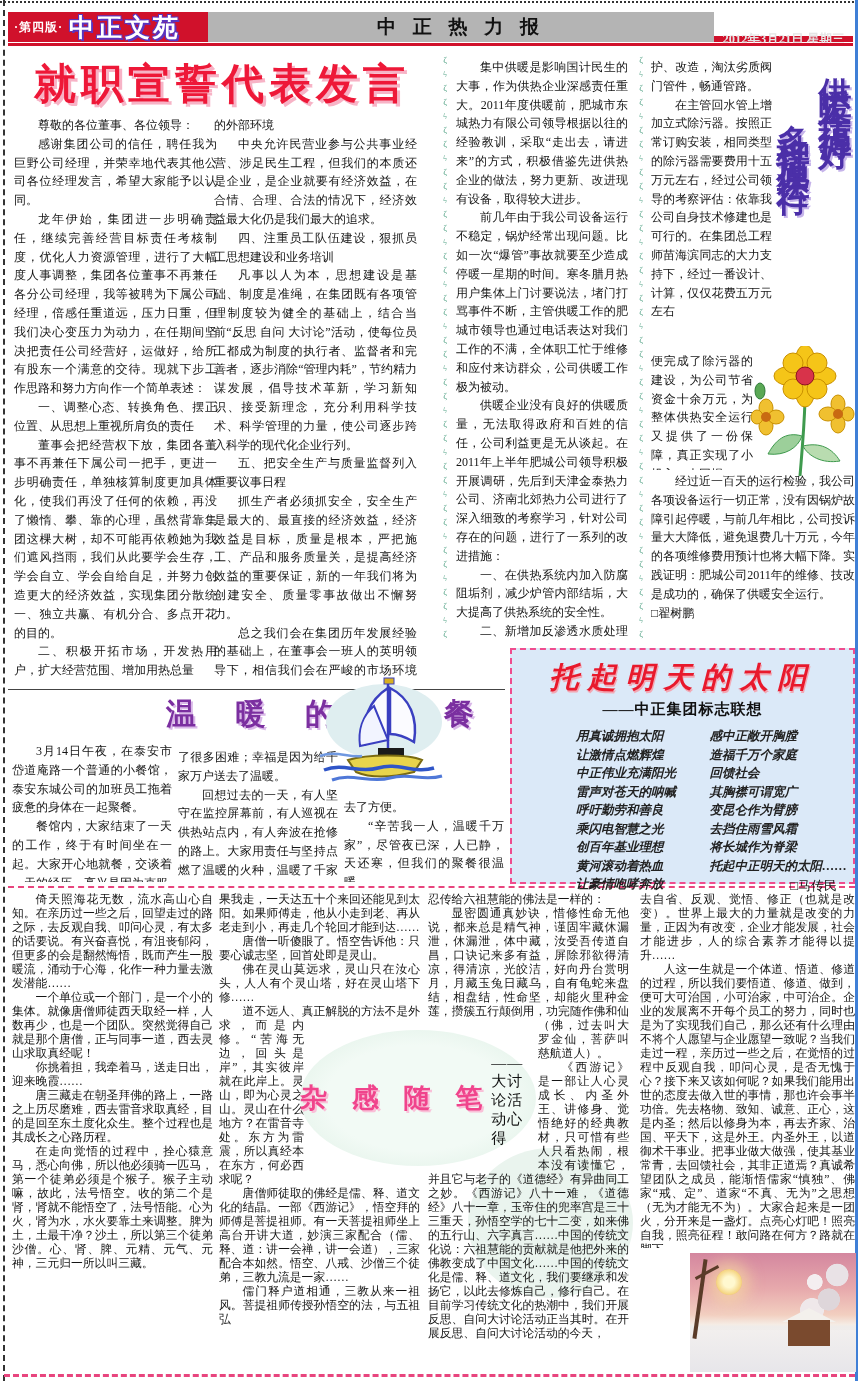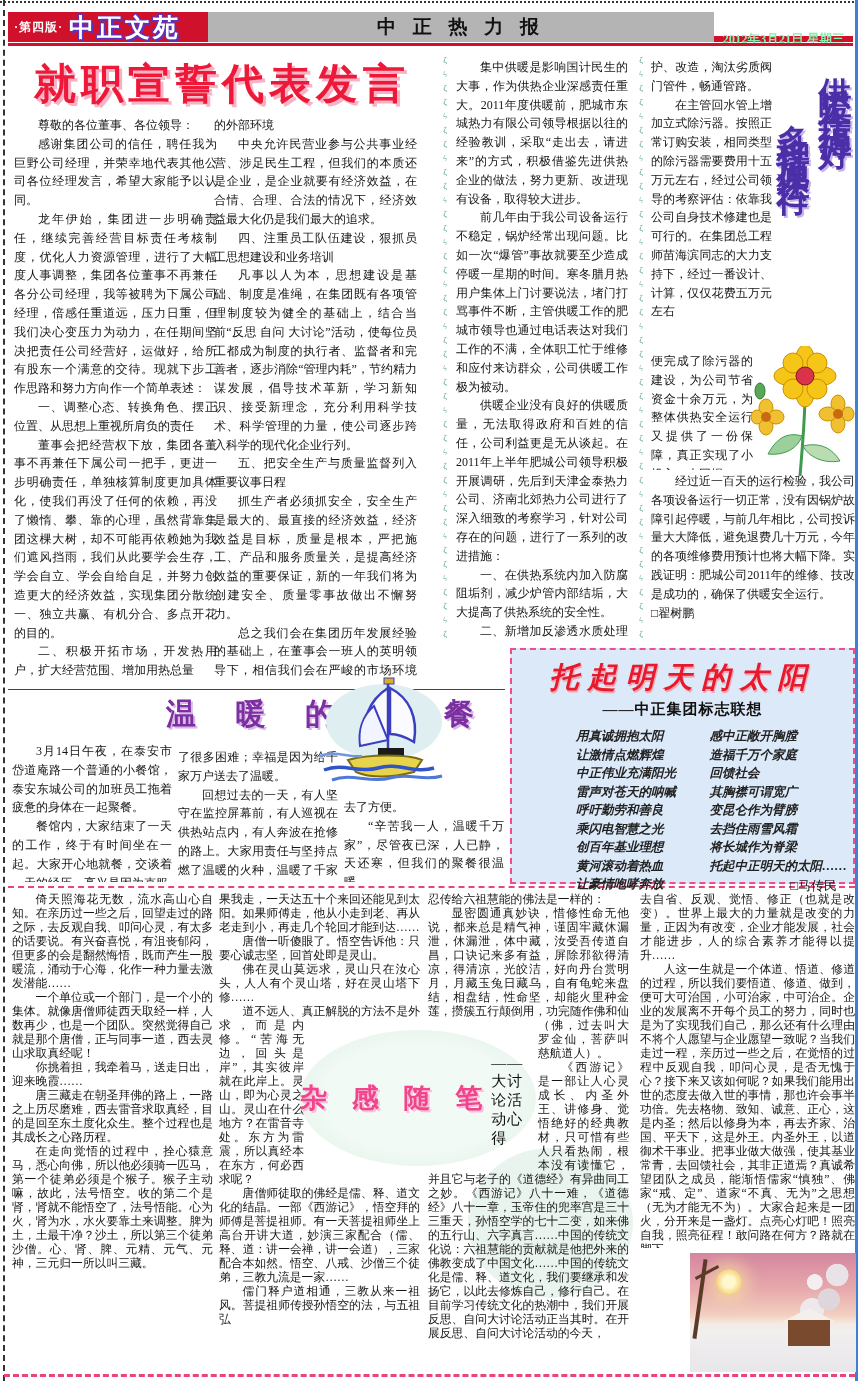--- a/index.html
+++ b/index.html
@@ -13,21 +13,21 @@
   .sep-pink{position:absolute;left:8px;top:886px;width:847px;border-top:2px dashed #e8457e;}
   .rule-a3{position:absolute;left:8px;top:689px;width:497px;border-top:1px solid #444;}
   
   .hdr{position:absolute;left:8px;top:12px;width:845px;height:30px;display:flex;}
   .hdr-left{width:200px;background:#d0112b;color:#fff;display:flex;align-items:center;padding-left:6px;box-sizing:border-box;}
   .hdr-edition{font-size:12px;font-weight:bold;letter-spacing:1px;white-space:nowrap;}
   .hdr-logo{font-size:25px;font-weight:bold;letter-spacing:3px;margin-left:6px;white-space:nowrap;
             color:#fff;text-shadow:-1px -1px 0 #5a35c0,1px -1px 0 #5a35c0,-1px 1px 0 #5a35c0,2px 2px 0 #5a35c0;}
   .hdr-mid{flex:1;background:#b4b4b4;color:#111;display:flex;align-items:center;justify-content:center;
            font-size:19px;font-weight:bold;letter-spacing:6px;}
-  .hdr-right{width:139px;background:#d0112b;color:#86efac;display:flex;align-items:center;justify-content:center;
+  .hdr-right{width:139px;background:#d0112b;color:#e5e5e5;display:flex;align-items:center;justify-content:center;
              font-size:12.5px;font-weight:bold;white-space:nowrap;margin-top:24px;}
   .hdr-underline{position:absolute;left:8px;top:43px;width:845px;border-top:3px solid #d0112b;}
   
   .col{position:absolute;font-size:12px;line-height:18.8px;text-align:justify;overflow:hidden;z-index:2;}
   .para{margin:0;text-indent:2em;}
   .flush .para:first-child{text-indent:0;}
   .author-line{text-align:left;padding-right:8px;}
   
   .a1-title{position:absolute;left:14px;top:56px;width:416px;height:56px;display:flex;align-items:center;justify-content:center;
             font-size:42px;font-weight:bold;letter-spacing:5px;color:#ee1838;

